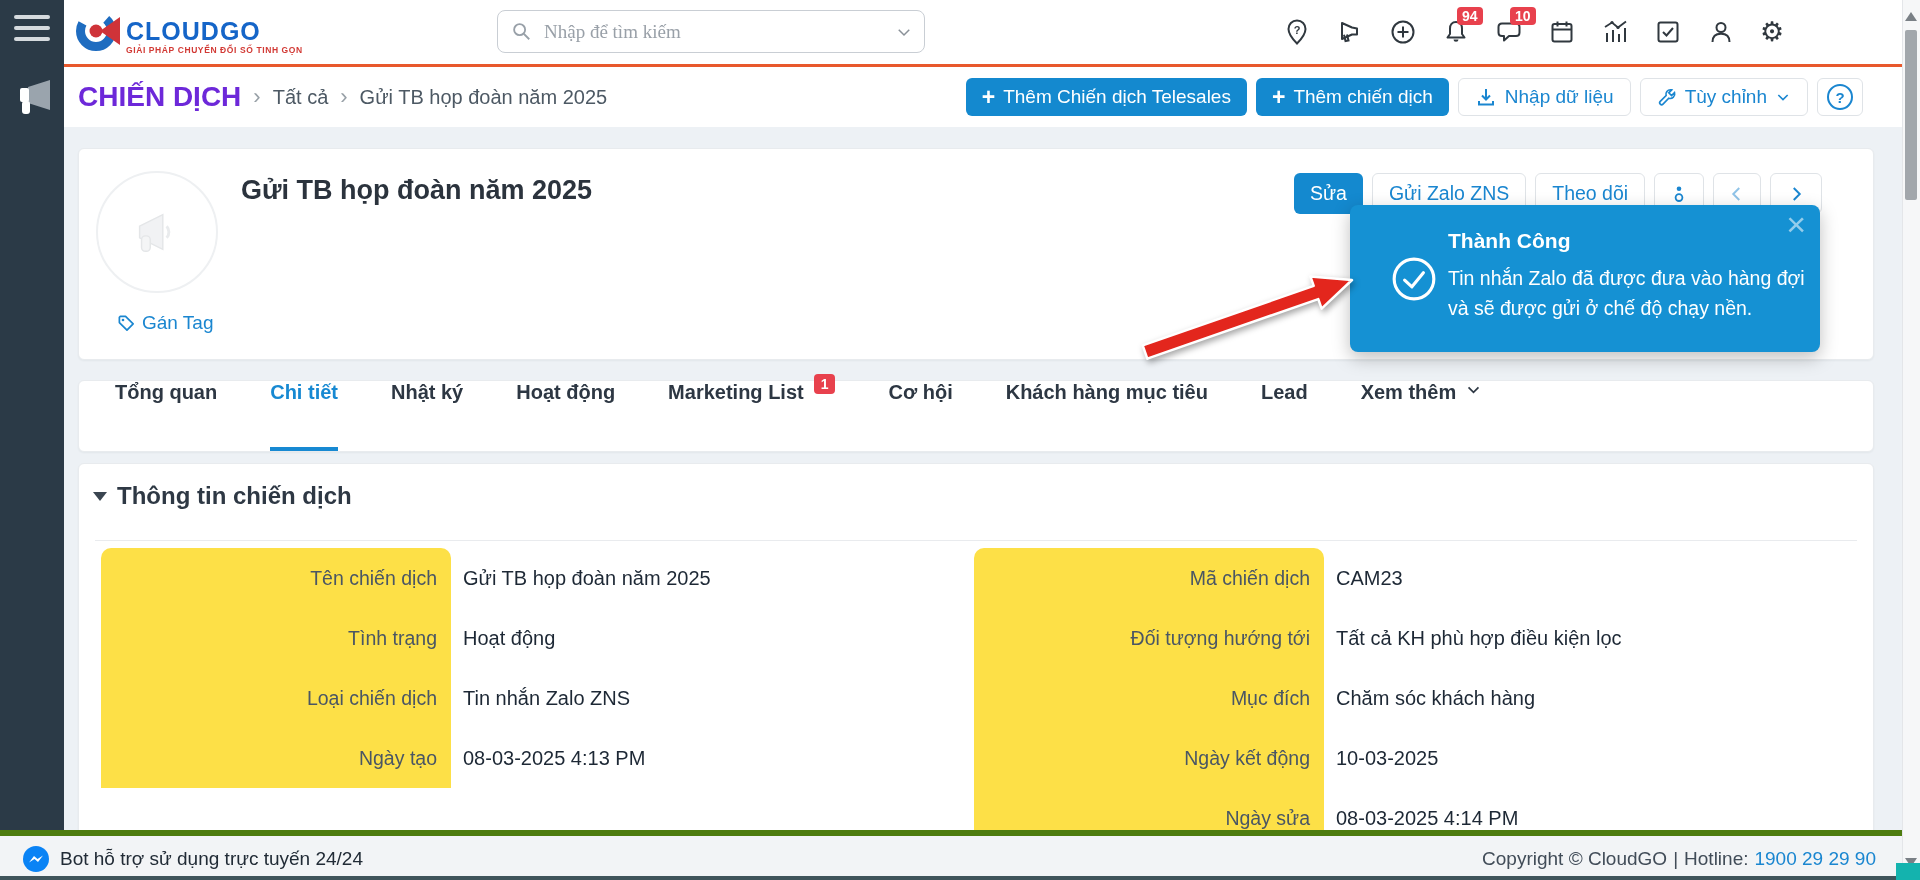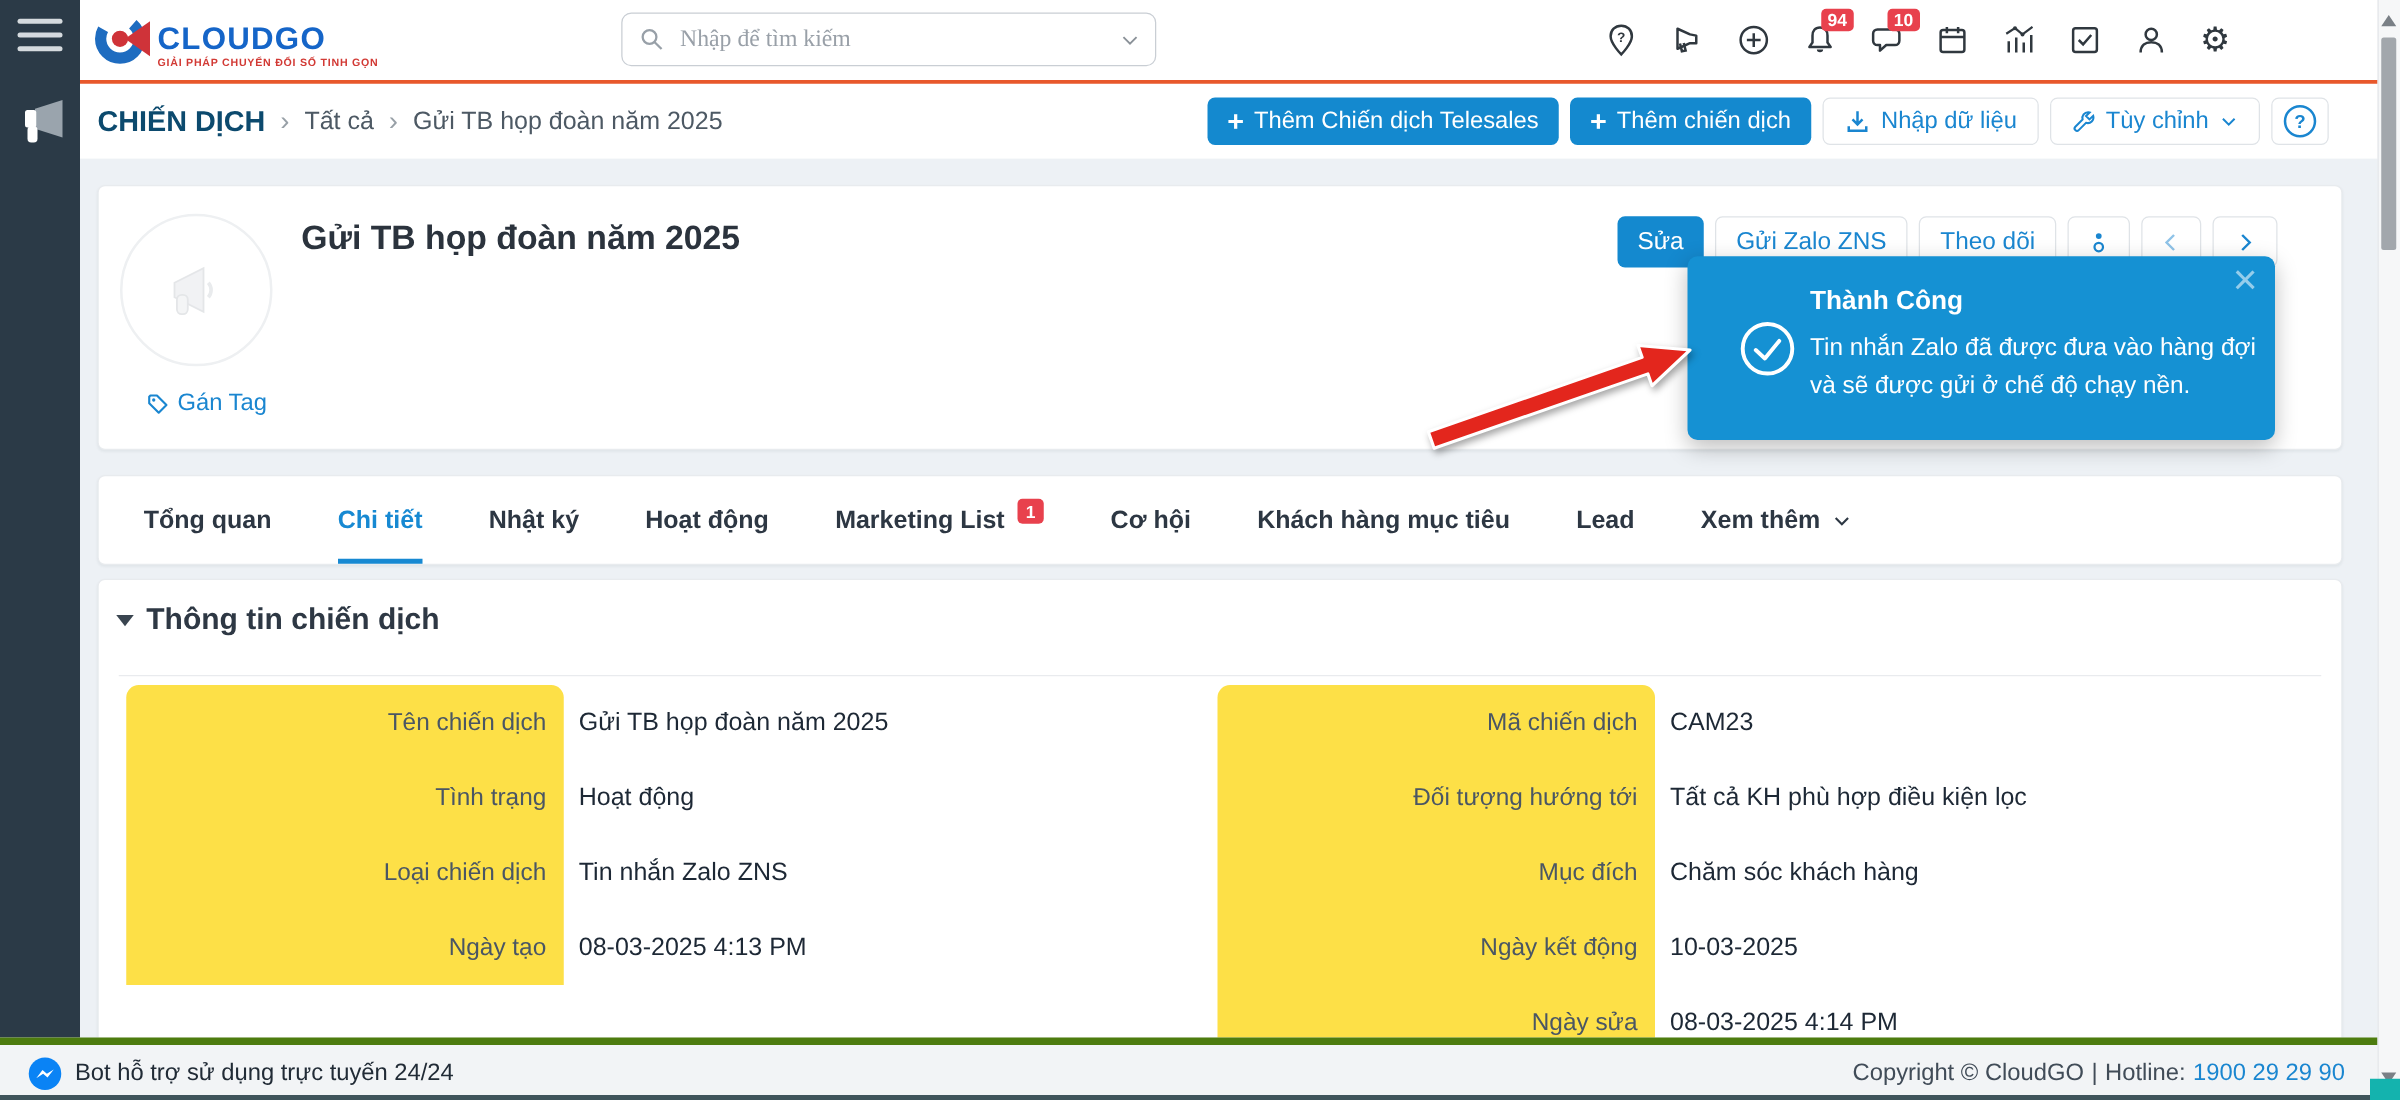--- a/index.html
+++ b/index.html
@@ -19,21 +19,21 @@
       padding:0 40px 0 46px;font-size:19px;color:#555;font-family:Liberation Serif, serif;outline:none;}
   #search input::placeholder{color:#99a0a8;}
   #hicons{left:1219px;top:18px;display:flex;gap:25px;}
   .hicon{width:28px;height:28px;position:relative;cursor:pointer;}
   .hbadge{position:absolute;top:-11px;left:15px;background:#e8414d;color:#fff;font-size:14px;font-weight:bold;
       padding:1px 5px;border-radius:4px;line-height:16px;}
   .gear-glyph{font-size:27px;color:#30383f;line-height:28px;}
   
   #crumbrow{left:64px;top:67px;width:1839px;height:60px;background:#fff;}
   #breadcrumb{left:14px;top:0;height:60px;display:flex;align-items:center;gap:12px;}
-  .crumb-root{font-size:23px;font-weight:bold;color:#0c4a6e;text-align:center;}
+  .crumb-root{font-size:28px;font-weight:bold;color:#6d28d9;text-align:center;}
   .crumb-sep{font-size:22px;color:#98a0a7;}
   .crumb-item{font-size:20px;color:#4d5964;}
   #actions{right:40px;top:11px;display:flex;gap:9px;}
   .btn{height:38px;display:flex;align-items:center;gap:8px;padding:0 16px;border-radius:6px;
       font-size:19px;cursor:pointer;box-sizing:border-box;white-space:nowrap;}
   .btn-primary{background:#1489cf;color:#fff;}
   .btn-outline{background:#fff;color:#1a86d0;border:1px solid #dfe3e7;}
   .plus-glyph{font-size:23px;font-weight:bold;line-height:20px;}
   .qbtn{width:46px;justify-content:center;padding:0;}
   .qcircle{width:22px;height:22px;border:2px solid #1a86d0;border-radius:50%;display:flex;align-items:center;
@@ -46,21 +46,21 @@
   #avatar{left:17px;top:22px;width:118px;height:118px;border-radius:50%;border:2px solid #eef0f2;
       display:flex;align-items:center;justify-content:center;}
   #camp-title{left:162px;top:26px;font-size:27px;font-weight:bold;color:#2b333d;}
   #gan-tag{left:38px;top:163px;display:flex;align-items:center;gap:6px;color:#1a86d0;font-size:19px;cursor:pointer;}
   #camp-btns{left:1215px;top:24px;display:flex;gap:9px;}
   .cbtn{height:41px;font-size:19.5px;}
   .icon-btn{width:50px;justify-content:center;padding:0;}
   
   #tabs-card{left:14px;top:253px;width:1796px;height:72px;display:flex;align-items:stretch;
       padding-left:36px;gap:53px;}
-  .tab{display:flex;align-items:center;font-size:20px;font-weight:bold;color:#2d3743;cursor:pointer;}
+  .tab{display:flex;align-items:flex-start;font-size:20px;font-weight:bold;color:#2d3743;cursor:pointer;}
   .tab.active{color:#1789d2;box-shadow:inset 0 -4px 0 #1789d2;}
   .tab-badge{margin-left:10px;transform:translateY(-7px);background:#e8414d;color:#fff;font-size:14px;
       font-weight:bold;padding:2px 7px;border-radius:4px;line-height:16px;}
   
   #info-card{left:14px;top:336px;width:1796px;height:417px;}
   #info-head{left:14px;top:18px;display:flex;align-items:center;gap:10px;cursor:pointer;}
   .caret-down{width:0;height:0;border-left:7px solid transparent;border-right:7px solid transparent;
       border-top:9px solid #3a4550;}
   #info-title{font-size:24px;font-weight:bold;color:#2e3844;}
   #info-divider{left:16px;right:16px;top:76px;border-top:1px solid #e9ebee;height:0;}

